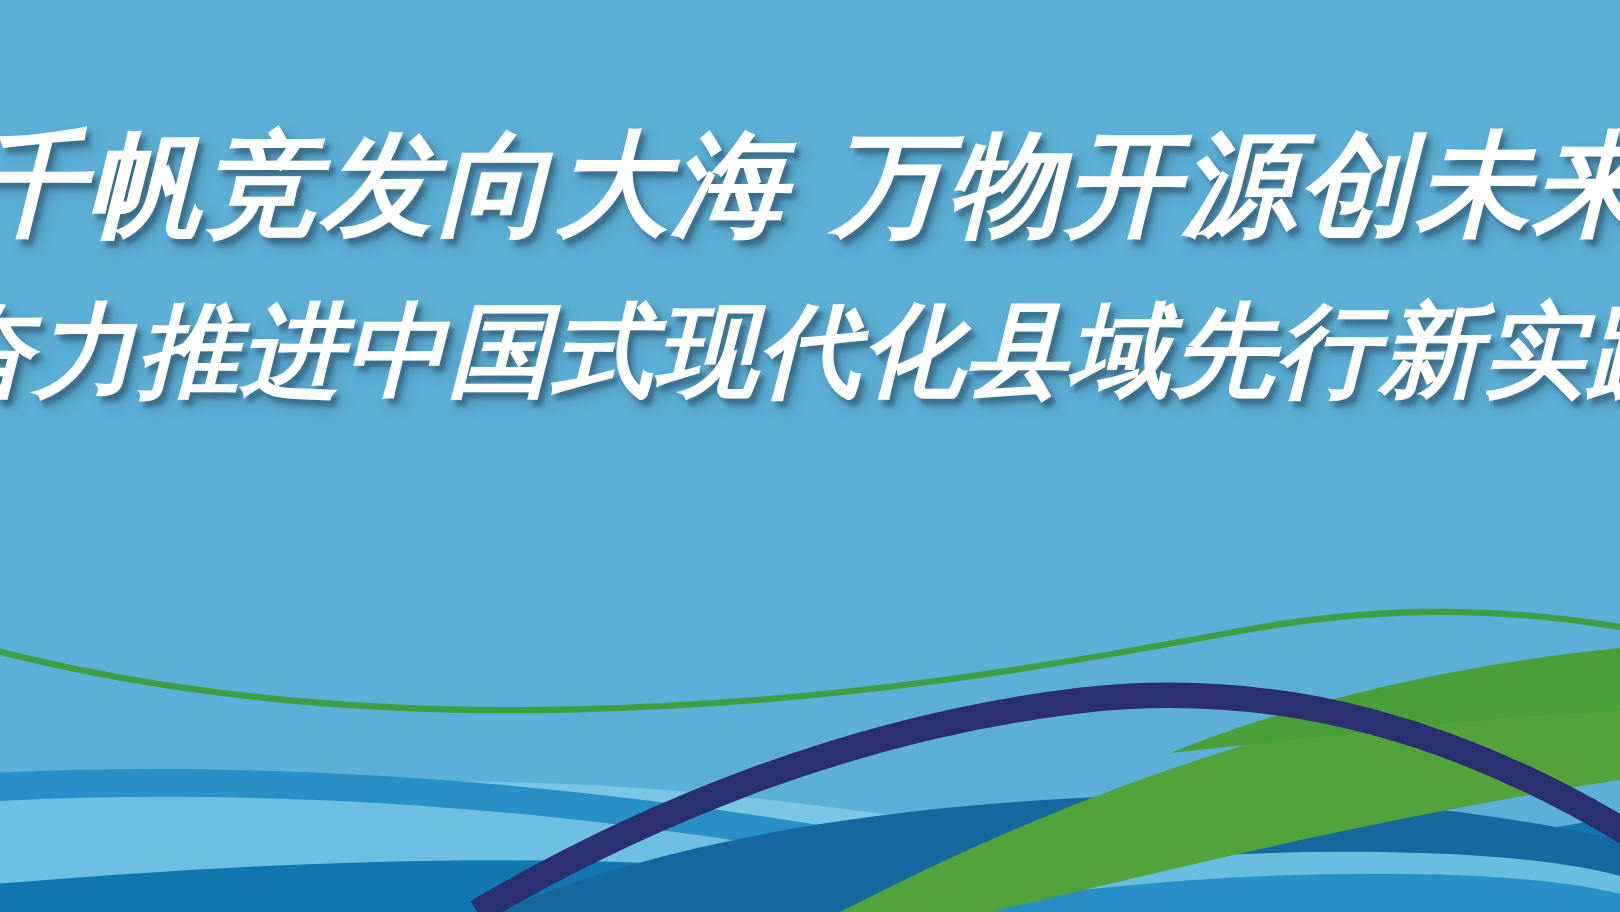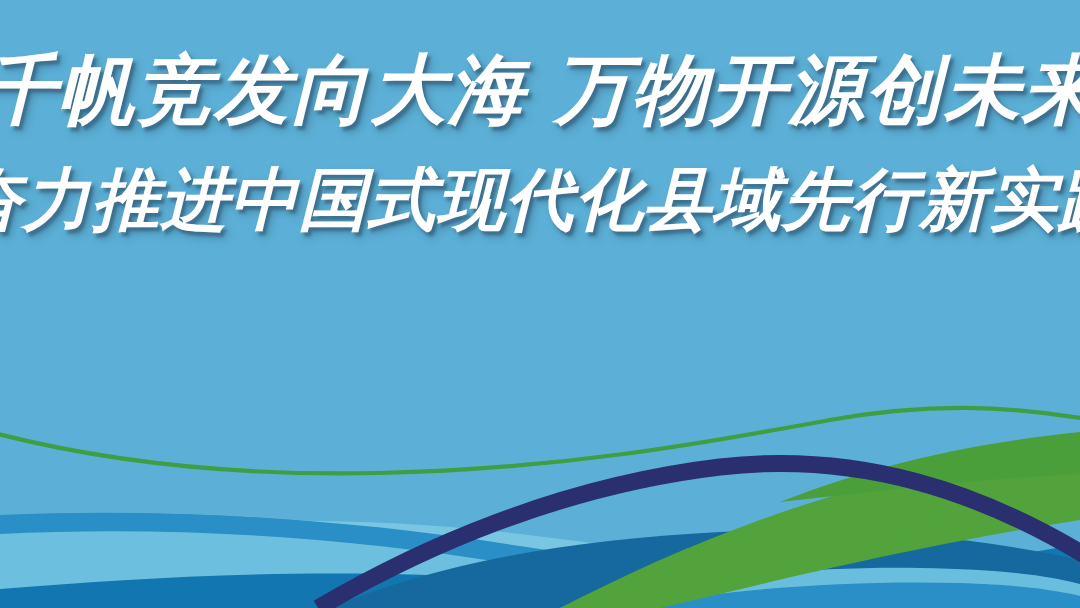--- a/index.html
+++ b/index.html
@@ -28,21 +28,21 @@
     position: absolute;
     left: 0;
     top: 0;
     width: 1080px;
     height: 400px;
     z-index: 5;
     display: flex;
     flex-direction: column;
     align-items: center;
     justify-content: flex-start;
-    padding-top: 52px;
+    padding-top: 86px;
     box-sizing: border-box;
   }
   .line {
     color: #ffffff;
     font-weight: bold;
     font-style: italic;
     white-space: nowrap;
     text-align: center;
     line-height: 1.0;
     text-shadow:

